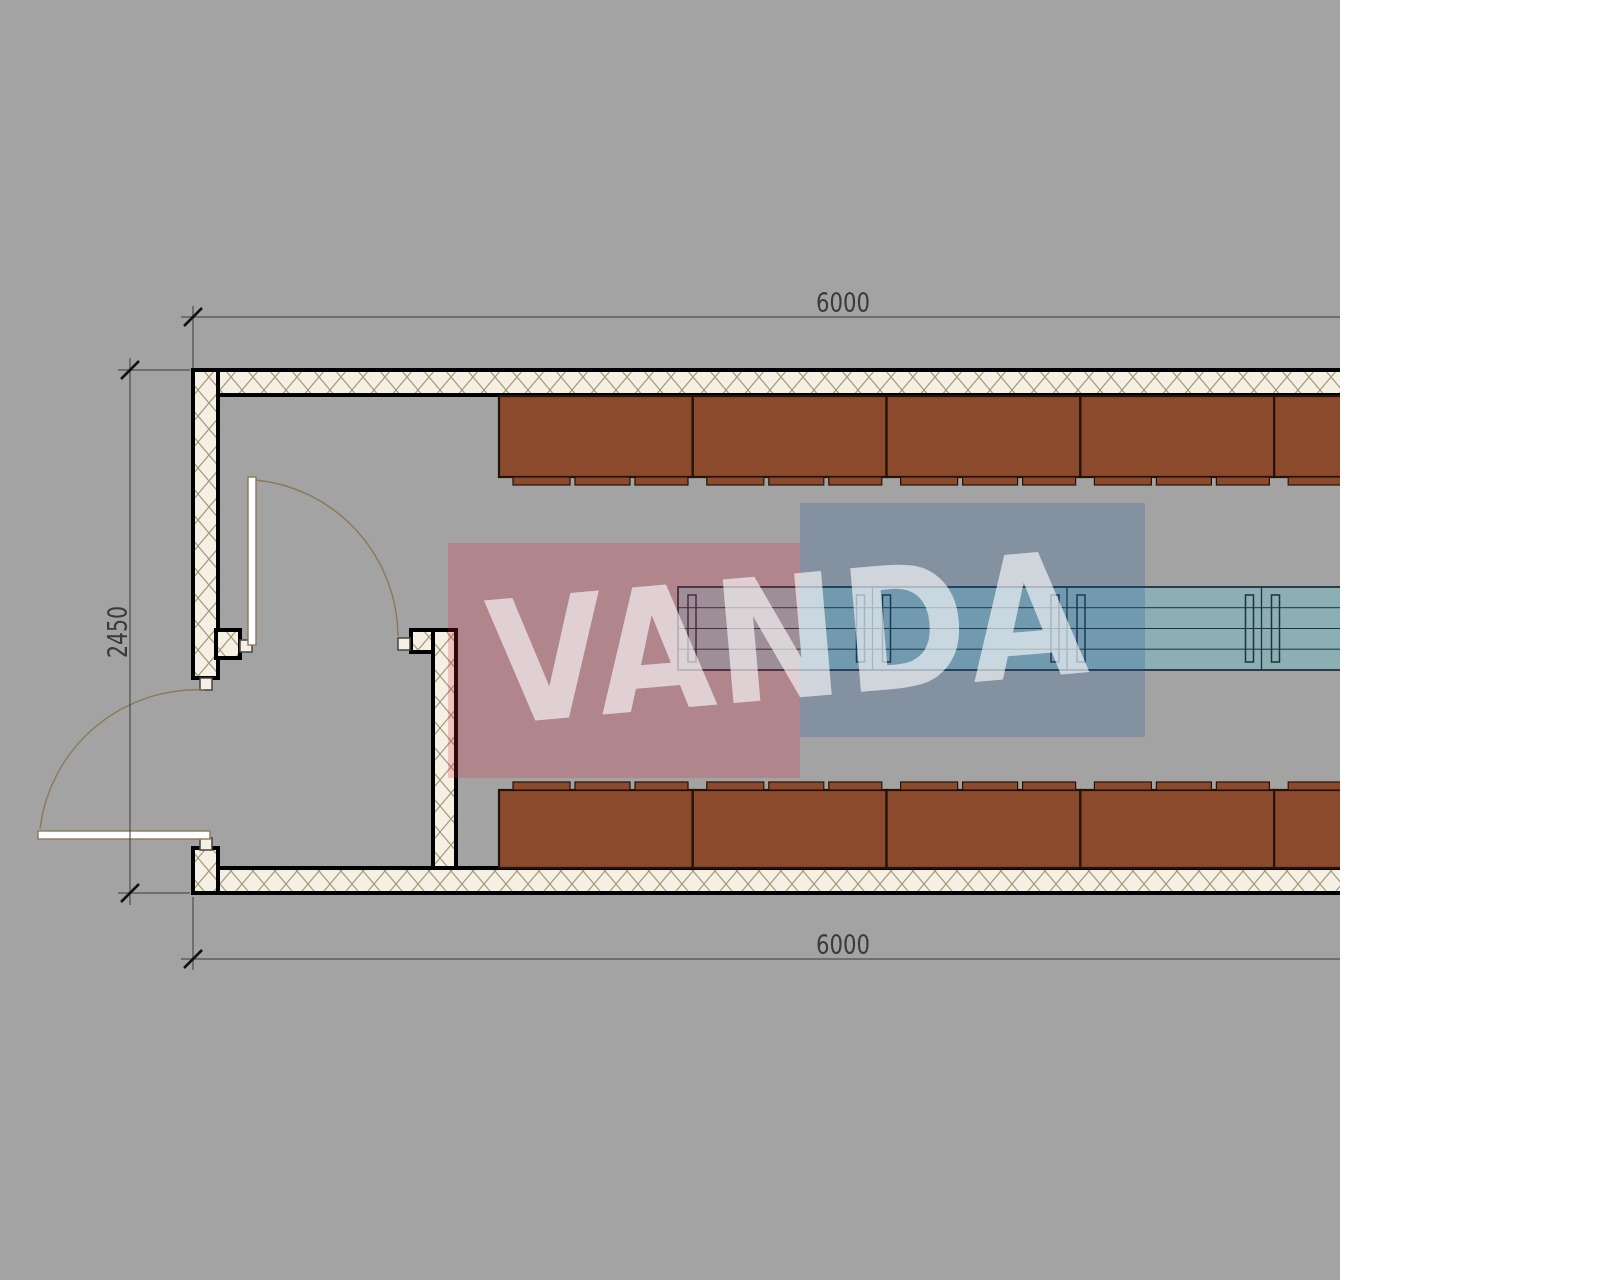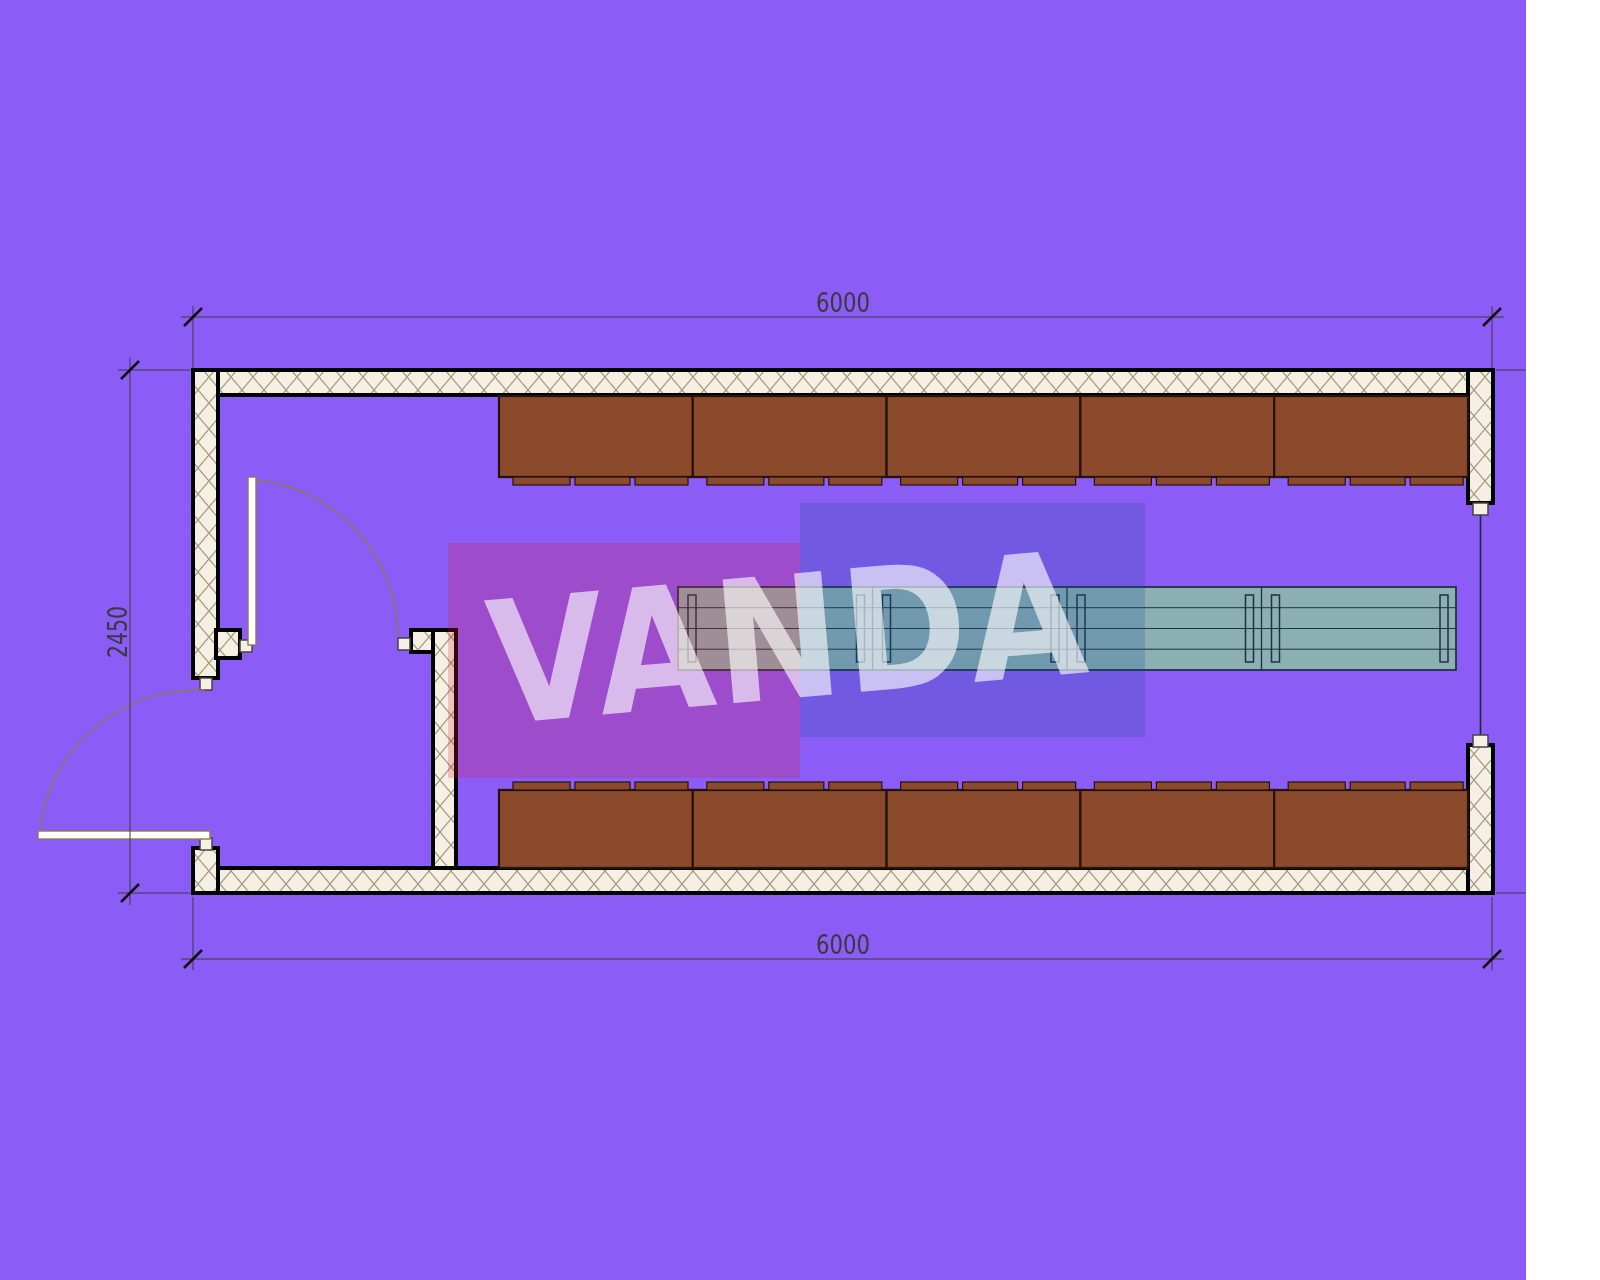--- a/index.html
+++ b/index.html
@@ -1,17 +1,17 @@
 <!DOCTYPE html>
 <html><head>
 <meta charset="utf-8">
 <style>
   html,body { margin:0; padding:0; background:#ffffff; }
   body { font-family: "DejaVu Sans", sans-serif; }
-  .canvas { position:relative; width:1526px; height:1280px; background:#8b5cf6; overflow:hidden; }
+  .canvas { position:relative; width:1340px; height:1280px; background:#a3a3a3; overflow:hidden; }
   svg text { font-family:"DejaVu Sans", sans-serif; }
   .dim-text { fill:#3a3a3a; font-size:27px; }
   .wm-text { fill:#ffffff; font-weight:bold; font-size:170px; opacity:0.62; letter-spacing:2px; }
 </style>
 </head>
 <body>
 
 <div class="canvas">
 <svg width="1600" height="1280" viewBox="0 0 1600 1280">
   <defs>

